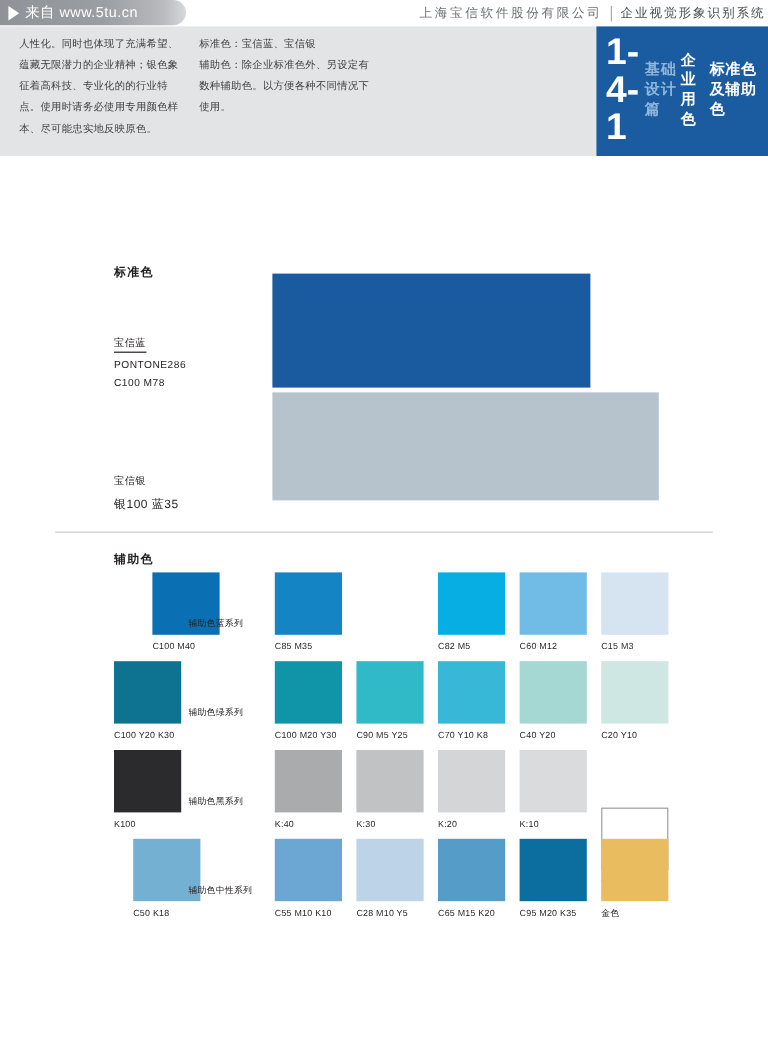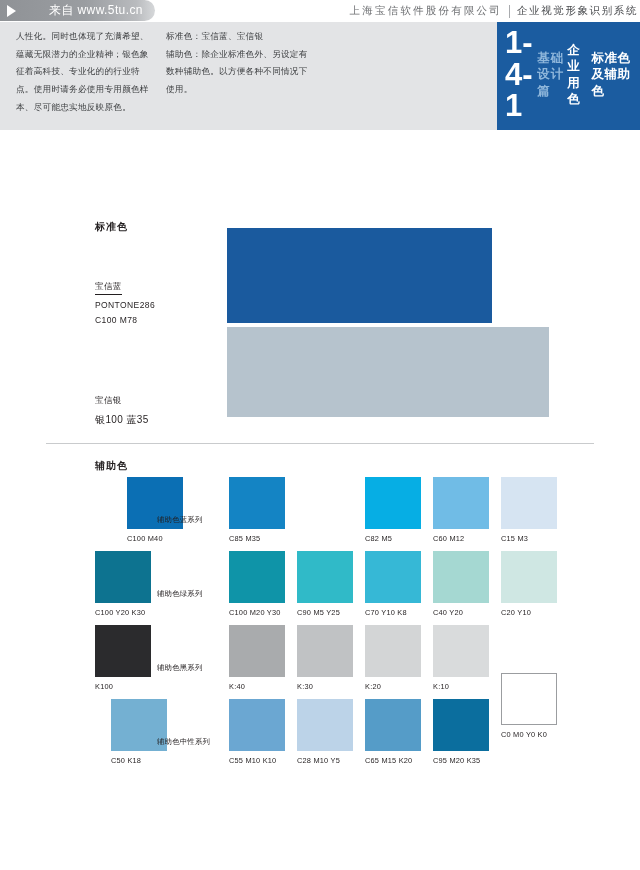--- a/index.html
+++ b/index.html
@@ -16,21 +16,21 @@
     position:absolute;left:0;top:0;width:155px;height:21px;
     background:linear-gradient(to right,#8f9296 0%,#9a9da1 55%,#b9bbbe 88%,#d6d8da 100%);
     border-radius:0 11px 11px 0;
     display:flex;align-items:center;gap:5px;
     padding-left:7px;box-sizing:border-box;z-index:6;
   }
   #wm-tri{
     width:0;height:0;border-left:9px solid #ffffff;
     border-top:6px solid transparent;border-bottom:6px solid transparent;
   }
-  #wm-text{font-size:12px;color:#ffffff;letter-spacing:.4px;white-space:nowrap;margin-left:28px;}
+  #wm-text{font-size:12px;color:#ffffff;letter-spacing:.4px;white-space:nowrap;}
 
   
   #hdr{
     position:absolute;left:0;top:0;width:640px;height:22px;
     display:flex;align-items:center;justify-content:flex-end;
     padding-right:2px;box-sizing:border-box;
   }
   #hdr .corp{font-size:10.5px;color:#6d6f72;letter-spacing:2.2px;}
   #hdr .sep{width:1px;height:13px;background:#a9abae;margin:0 7px;}
   #hdr .sys{font-size:10.5px;color:#4b4d50;letter-spacing:1.6px;}
@@ -237,14 +237,18 @@
       <div class="cap">C28 M10 Y5</div>
     </div>
     <div class="cell" style="left: 270px;">
       <div class="chip" style="background: rgb(85, 156, 200);"></div>
       <div class="cap">C65 M15 K20</div>
     </div>
     <div class="cell" style="left: 338px;">
       <div class="chip" style="background: rgb(11, 110, 158);"></div>
       <div class="cap">C95 M20 K35</div>
     </div>
+    <div class="cell" style="left: 406px;">
+      <div class="chip" style="background: rgb(232, 188, 95);"></div>
+      <div class="cap">金色</div>
+    </div>
     <div class="series">辅助色中性系列</div>
   </div>
 
 </body></html>

